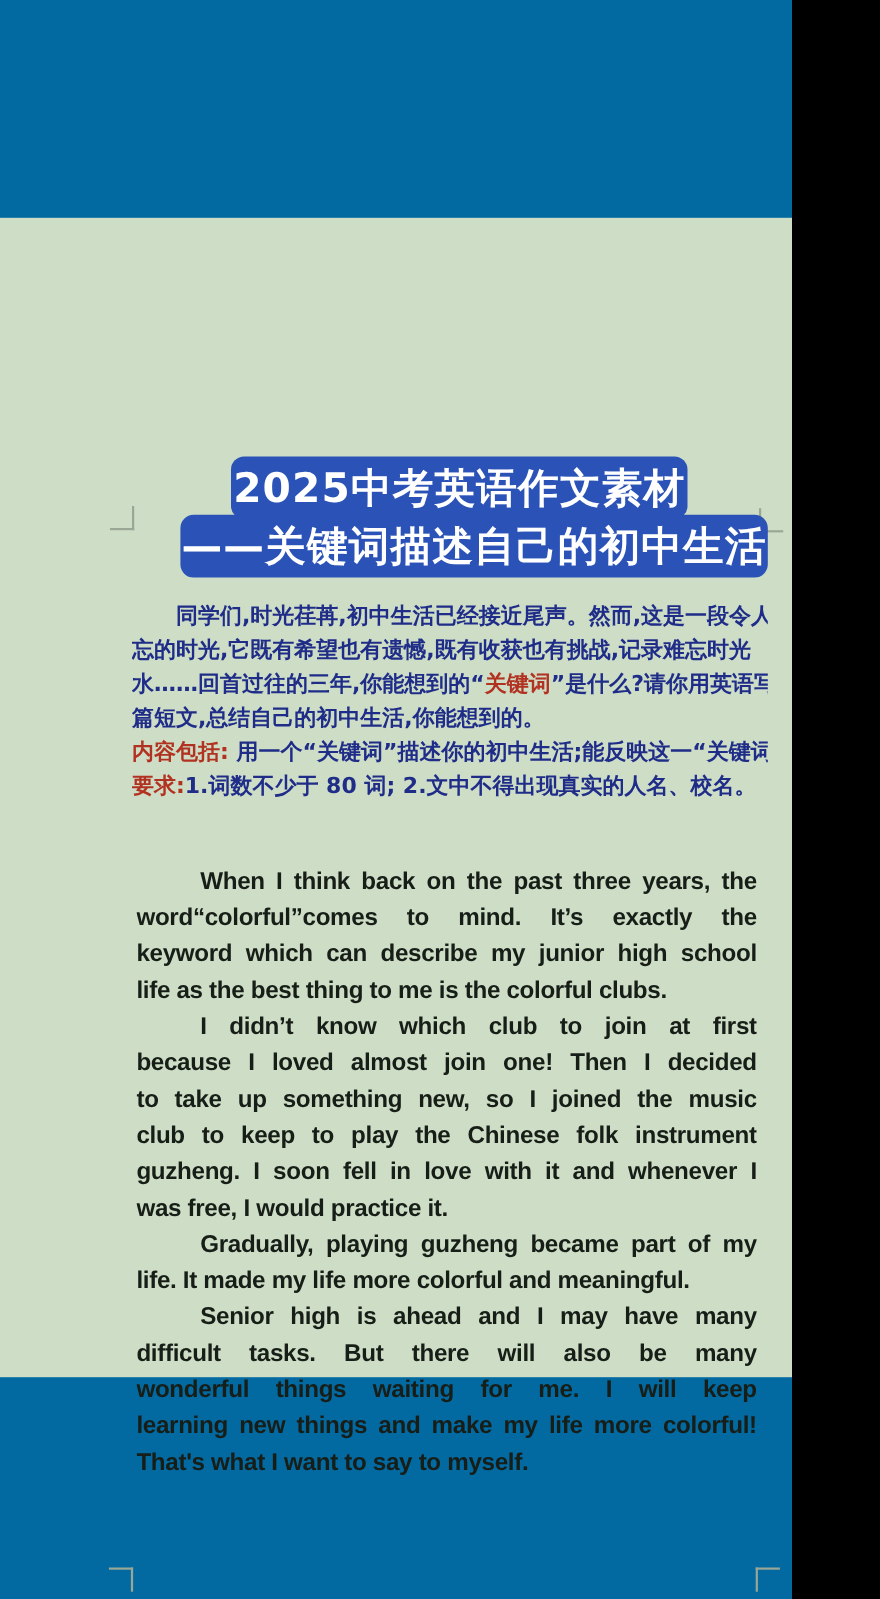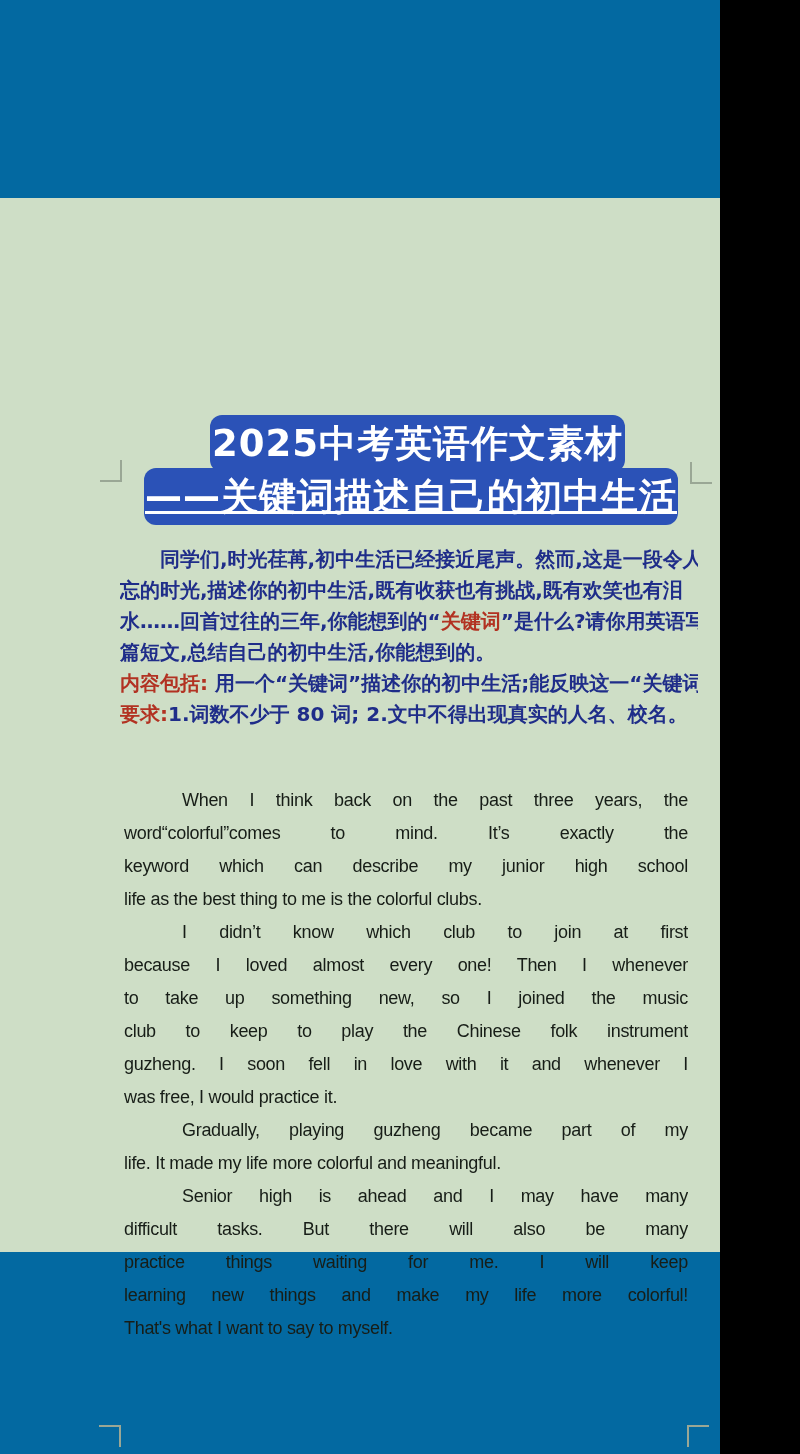--- a/index.html
+++ b/index.html
@@ -11,31 +11,31 @@
   .mark{position:absolute;width:20px;height:20px;}
   .mark.tl{left:100px;top:262px;border-right:2px solid #9aa795;border-bottom:2px solid #9aa795;}
   .mark.tr{left:690px;top:264px;border-left:2px solid #9aa795;border-bottom:2px solid #9aa795;}
   .mark.bl{left:99px;top:1227px;border-right:2px solid #9aa795;border-top:2px solid #9aa795;}
   .mark.br{left:687px;top:1227px;border-left:2px solid #9aa795;border-top:2px solid #9aa795;}
   
   .banner-line{position:absolute;background:#2b52b7;border-radius:12px;color:#fff;
     display:flex;align-items:center;justify-content:center;
     font-weight:700;font-size:37px;letter-spacing:1px;white-space:pre;}
   .banner-line.l1{left:210px;top:217px;width:415px;height:57px;}
-  .banner-line.l2{left:144px;top:270px;width:534px;height:57px;text-decoration:underline;}
+  .banner-line.l2{left:164px;top:270px;width:534px;height:57px;}
   
   .prompt{position:absolute;left:120px;top:346px;width:578px;
     font-size:20px;line-height:31px;font-weight:700;color:#1f2d89;}
   .cl{white-space:pre;height:31px;overflow:hidden;}
   .cl.ind{text-indent:40px;}
   .red{color:#b23222;}
   
   .essay{position:absolute;left:124px;top:586px;width:564px;
     font-family:"Liberation Sans","DejaVu Sans",sans-serif;
-    font-size:18px;line-height:33px;font-weight:400;color:#171d17;letter-spacing:-0.3px;}
+    font-size:22px;line-height:33px;font-weight:700;color:#171d17;letter-spacing:-0.3px;}
   .el{height:33px;overflow:hidden;}
   .el.j{text-align:justify;}
   .el.j::after{content:"";display:inline-block;width:100%;height:0;}
   .el.first{text-indent:58px;}
 </style>
 </head>
 <body>
 
 <div id="stage">
   <div class="page">
@@ -43,44 +43,44 @@
     <div class="mark tl"></div>
     <div class="mark tr"></div>
     <div class="mark bl"></div>
     <div class="mark br"></div>
 
     <div class="banner-line l1">2025中考英语作文素材</div>
     <div class="banner-line l2">——关键词描述自己的初中生活</div>
 
     <div class="prompt">
       <div class="cl ind"><span>同学们,时光荏苒,初中生活已经接近尾声。然而,这是一段令人难</span></div>
-      <div class="cl"><span>忘的时光,描述你的初中生活,既有收获也有挑战,既有欢笑也有泪</span></div>
+      <div class="cl"><span>忘的时光,它既有希望也有遗憾,既有收获也有挑战,记录难忘时光</span></div>
       <div class="cl"><span>水……回首过往的三年,你能想到的“</span><span class="red">关键词</span><span>”是什么?请你用英语写一</span></div>
       <div class="cl"><span>篇短文,总结自己的初中生活,你能想到的。</span></div>
       <div class="cl"><span class="red">内容包括:</span><span> 用一个“关键词”描述你的初中生活;能反映这一“关键词”</span></div>
       <div class="cl"><span class="red">要求:</span><span>1.词数不少于 80 词; 2.文中不得出现真实的人名、校名。</span></div>
     </div>
 
     <div class="essay">
       <div class="el j first">When I think back on the past three years, the</div>
       <div class="el j">word“colorful”comes to mind. It’s exactly the</div>
       <div class="el j">keyword which can describe my junior high school</div>
       <div class="el">life as the best thing to me is the colorful clubs.</div>
 
       <div class="el j first">I didn’t know which club to join at first</div>
-      <div class="el j">because I loved almost every one! Then I whenever</div>
+      <div class="el j">because I loved almost join one! Then I decided</div>
       <div class="el j">to take up something new, so I joined the music</div>
       <div class="el j">club to keep to play the Chinese folk instrument</div>
       <div class="el j">guzheng. I soon fell in love with it and whenever I</div>
       <div class="el">was free, I would practice it.</div>
 
       <div class="el j first">Gradually, playing guzheng became part of my</div>
       <div class="el">life. It made my life more colorful and meaningful.</div>
 
       <div class="el j first">Senior high is ahead and I may have many</div>
       <div class="el j">difficult tasks. But there will also be many</div>
-      <div class="el j">practice things waiting for me. I will keep</div>
+      <div class="el j">wonderful things waiting for me. I will keep</div>
       <div class="el j">learning new things and make my life more colorful!</div>
       <div class="el">That's what I want to say to myself.</div>
     </div>
 
   </div>
 </div>
 
 </body></html>

